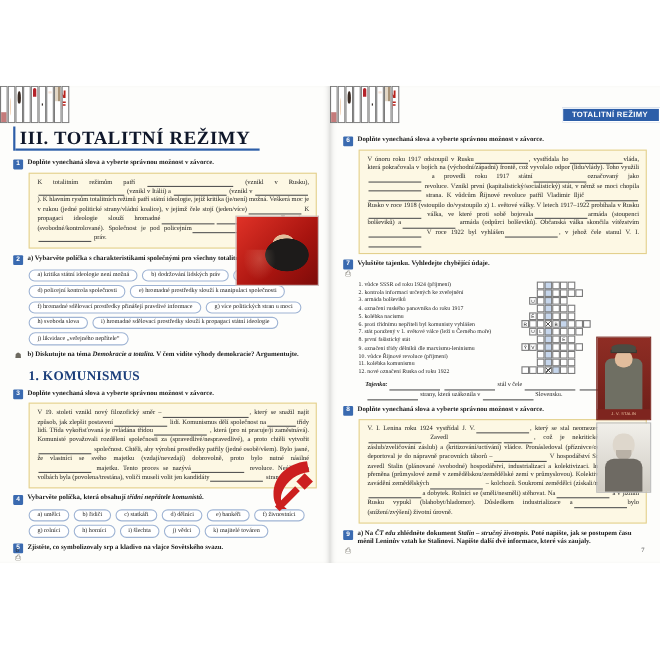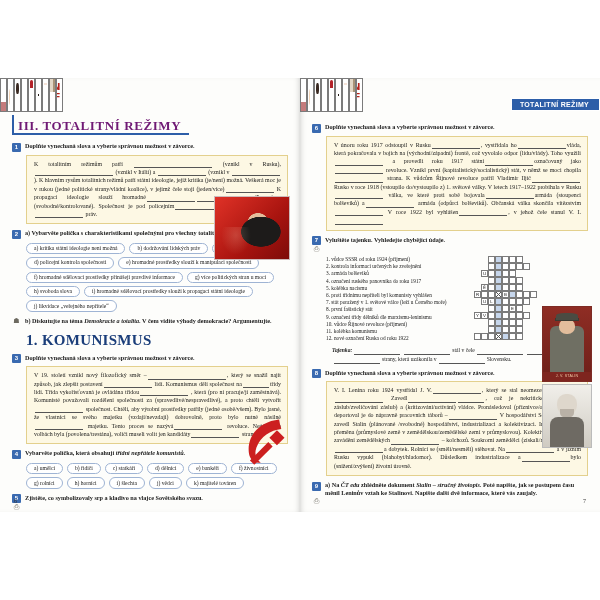--- a/index.html
+++ b/index.html
@@ -49,22 +49,22 @@
   .meintxt{position:absolute;right:2px;top:3px;font-family:"DejaVu Sans",sans-serif;font-weight:700;
       font-size:9.5px;line-height:9.5px;color:#b8231c;letter-spacing:-.5px;text-align:right;}
 
   
   .runtab{position:absolute;right:0;top:20px;background:#2d5ea8;color:#fff;
       font-family:"Liberation Sans",sans-serif;font-weight:700;font-size:7px;
       letter-spacing:.3px;padding:2px 10px 2px 8px;border:1px solid #fff;z-index:6;}
 
   
   .chapter{margin:4px 0 0 14px;display:inline-block;position:relative;}
-  .chapter .txt{font-family:"Liberation Serif",serif;font-weight:700;font-size:13px;
-      color:#701a75;letter-spacing:.6px;padding:1px 6px 2px 4px;}
+  .chapter .txt{font-family:"Liberation Serif",serif;font-weight:700;font-size:17px;
+      color:#0f172a;letter-spacing:.6px;padding:1px 6px 2px 4px;}
   .chapter:after{content:"";position:absolute;left:0;right:-2px;bottom:-1px;height:2px;background:#2d5ea8;}
   .chapter:before{content:"";position:absolute;left:-2px;top:-1px;bottom:-1px;width:2px;background:#2d5ea8;}
 
   
   .body{padding:3px 12px 0 12px;}
   .ex{display:flex;align-items:flex-start;margin-top:5px;}
   .num{flex:0 0 auto;width:9px;height:9px;background:#3a6ab0;color:#fff;
       font-family:"Liberation Sans",sans-serif;font-size:6px;font-weight:700;
       line-height:9px;text-align:center;margin-right:4px;margin-top:.5px;
       border-radius:1px;}
@@ -79,21 +79,21 @@
 
   .pills{margin:4px 0 0 14px;display:flex;flex-wrap:wrap;gap:3px 4px;}
   .pill{border:.6px solid #9fb4d4;border-radius:7px;padding:1.2px 7px;font-size:5.6px;
       line-height:7px;background:#fff;white-space:nowrap;}
 
   .sub{display:flex;align-items:flex-start;margin-top:5px;}
   .sub .ico{flex:0 0 auto;width:9px;margin-right:4px;text-align:center;font-size:7px;line-height:9px;color:#6d6a60;}
   .sub .txt{font-size:6.2px;font-weight:700;line-height:8.4px;}
   .sub .txt i{font-style:italic;}
 
-  .sechead{margin:6px 0 0 14px;font-size:15px;font-weight:700;color:#1b3e7a;
+  .sechead{margin:6px 0 0 14px;font-size:12px;font-weight:700;color:#1b3e7a;
       font-family:"Liberation Serif",serif;letter-spacing:.3px;}
 
   .writeline{margin:4px 0 0 14px;border-bottom:.6px solid #4a4a4a;height:8px;}
 
   .pagenum{position:absolute;bottom:8px;font-size:6px;color:#333;font-family:"Liberation Serif",serif;}
   .pagenum.l{left:14px;}
   .pagenum.r{right:14px;}
 
   
   .lenin-poster{position:absolute;right:10px;top:118px;width:74px;height:62px;

